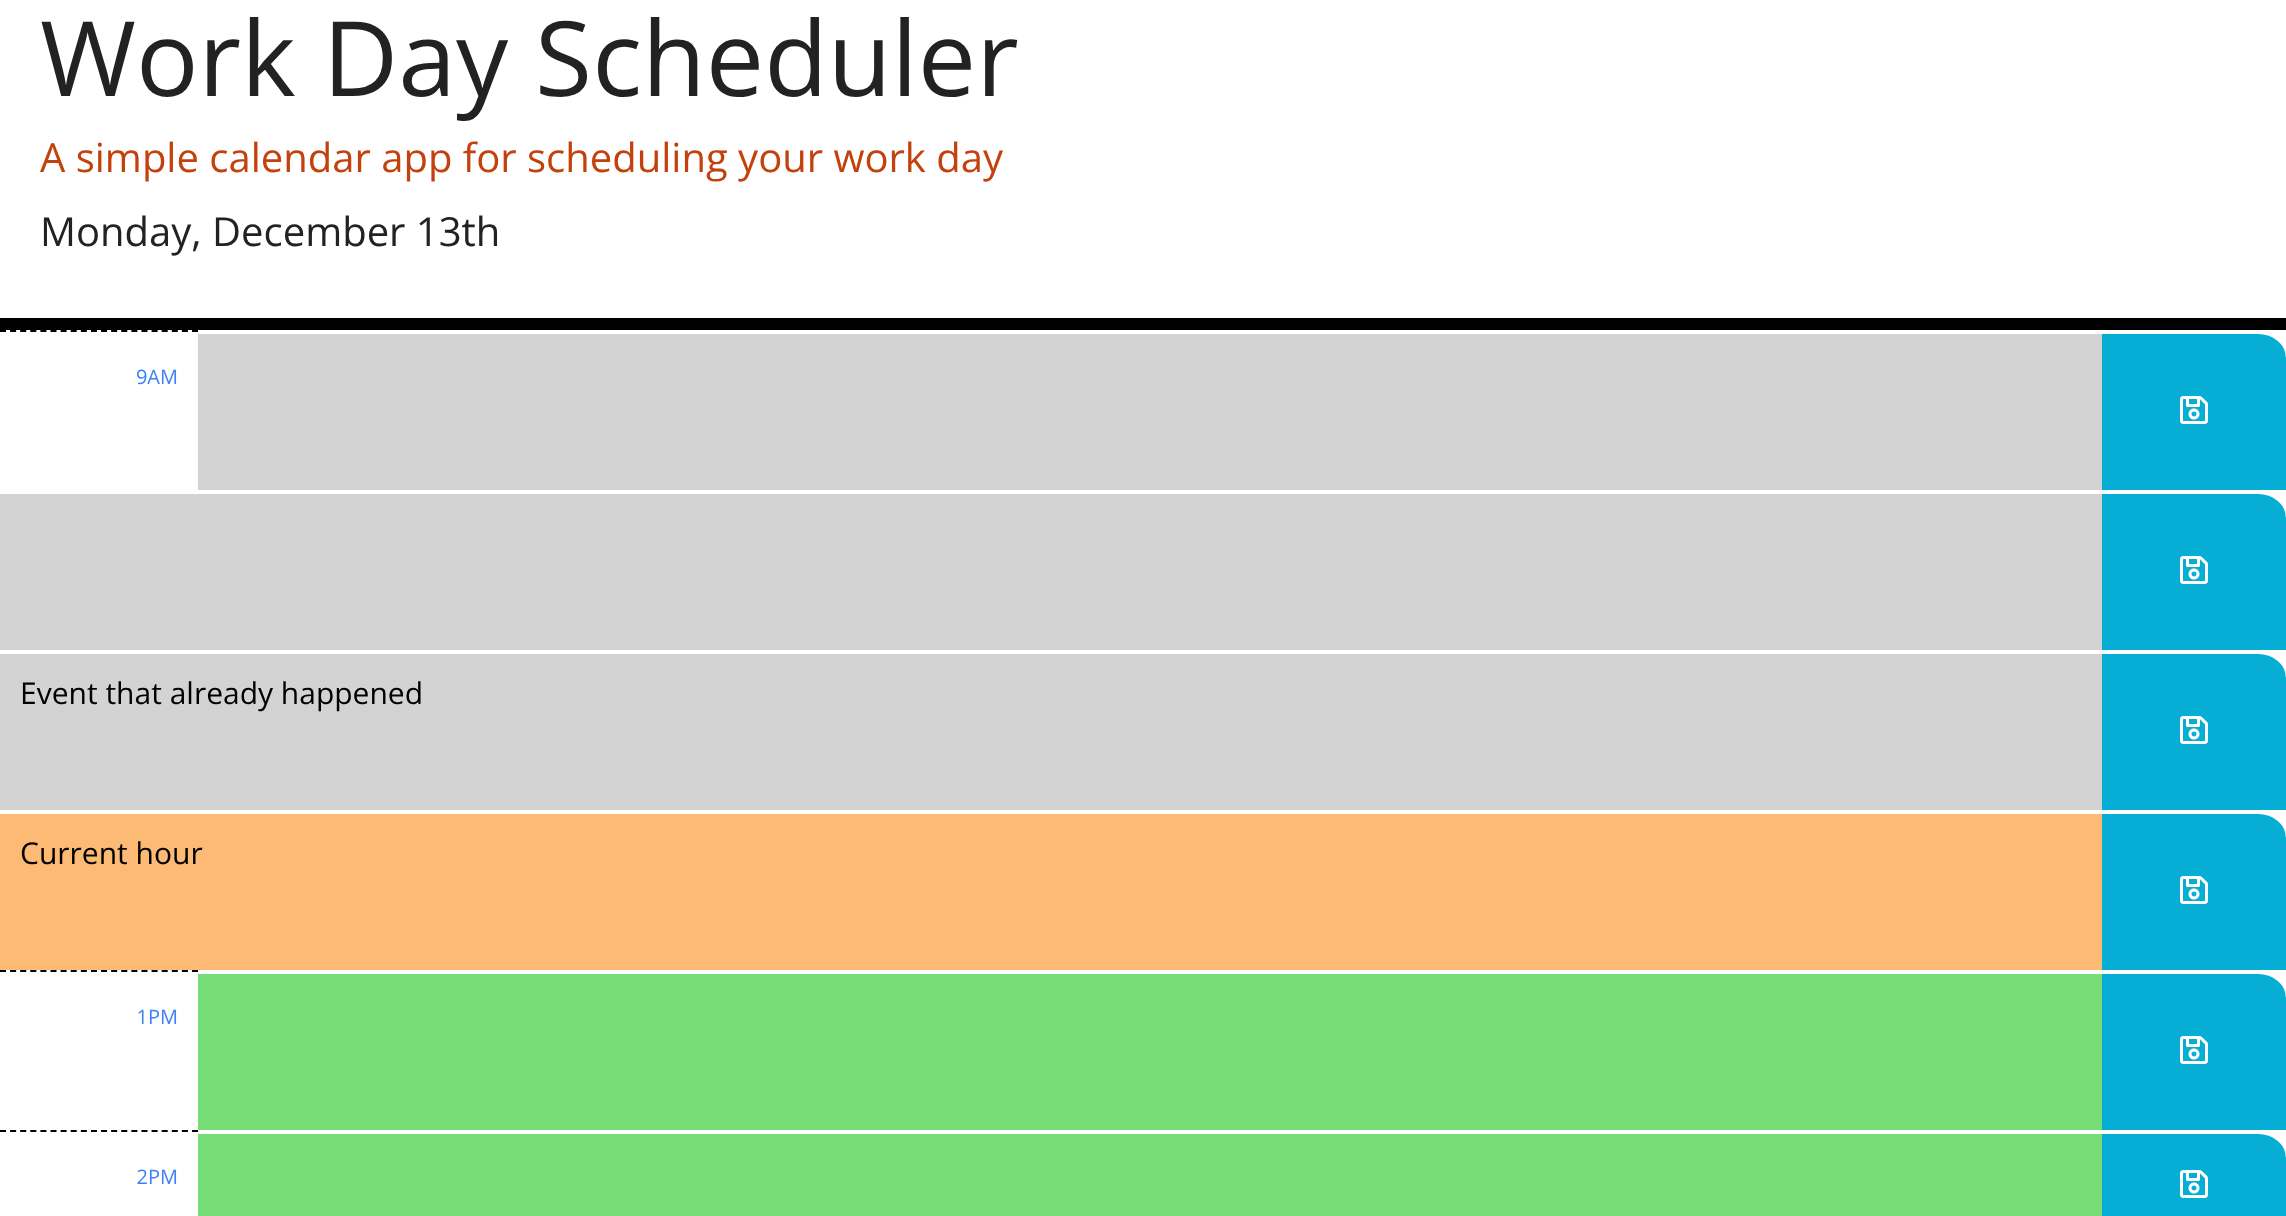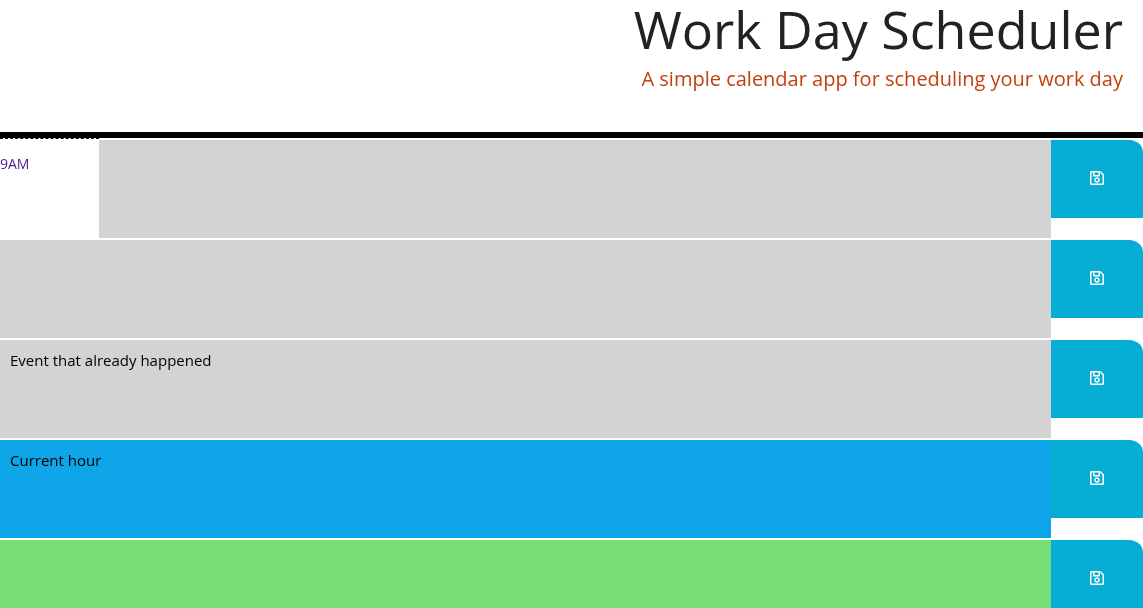--- a/index.html
+++ b/index.html
@@ -6,21 +6,21 @@
       margin: 0;
       padding: 0;
       box-sizing: border-box;
     }
     body {
       font-family: "Open Sans", "Segoe UI", Arial, sans-serif;
       background: #fff;
       color: #222;
     }
     .header {
-      text-align: right;
+      text-align: left;
       padding: 0 20px 20px;
     }
     .header h1 {
       font-size: 52px;
       font-weight: 400;
       color: #222;
       line-height: 1.1;
       margin-bottom: 8px;
     }
     .header p.lead {
@@ -43,43 +43,44 @@
     }
 
     .time-block {
       display: flex;
       width: 100%;
     }
 
     .hour {
       width: 99px;
       min-width: 99px;
+      text-align: right;
       padding: 15px 10px 0 0;
-      font-size: 14px;
-      color: #4c1d95;
+      font-size: 10px;
+      color: #3b82f6;
       border-top: 1px dashed #000;
       background: #fff;
     }
 
     .description {
       flex: 1;
       border: none;
       font-family: inherit;
       font-size: 15px;
       color: #000;
       padding: 10px 10px 0 10px;
       resize: none;
-      height: 100px;
+      height: 80px;
       border-top: 2px solid #fff;
       border-bottom: 0;
       outline: none;
     }
 
     .past   { background: #d3d3d3; }
-    .present{ background: #0ea5e9; }
+    .present{ background: #fdba74; }
     .future { background: #77dd77; }
 
     .saveBtn {
       width: 92px;
       min-width: 92px;
       background: #06aed5;
       border: none;
       color: #fff;
       border-top-right-radius: 14px;
       border-top: 2px solid #fff;
@@ -105,20 +106,21 @@
     .time-block.last .hour {
       padding-top: 15px;
     }
   </style>
 </head>
 <body>
 
 <header class="header">
   <h1>Work Day Scheduler</h1>
   <p class="lead">A simple calendar app for scheduling your work day</p>
+  <p class="date">Monday, December 13th</p>
 </header>
 
 <div class="divider"></div>
 
 <div id="schedule">
     <div class="time-block">
       <div class="hour">9AM</div>
       <textarea class="description past" style=""></textarea>
       <button class="saveBtn">
         <span><svg viewBox="0 0 448 512">
@@ -144,20 +146,21 @@
     </div>
     <div class="time-block">
       <textarea class="description present" style="">Current hour</textarea>
       <button class="saveBtn">
         <span><svg viewBox="0 0 448 512">
             <path d="M433.941 129.941l-83.882-83.882A48 48 0 0 0 316.118 32H48C21.49 32 0 53.49 0 80v352c0 26.51 21.49 48 48 48h352c26.51 0 48-21.49 48-48V163.882a48 48 0 0 0-14.059-33.941zM272 80v80H144V80h128zm122 352H54a6 6 0 0 1-6-6V86a6 6 0 0 1 6-6h42v104c0 13.255 10.745 24 24 24h176c13.255 0 24-10.745 24-24V83.882l78.243 78.243a6 6 0 0 1 1.757 4.243V426a6 6 0 0 1-6 6zM224 232c-48.523 0-88 39.477-88 88s39.477 88 88 88 88-39.477 88-88-39.477-88-88-88zm0 128c-22.056 0-40-17.944-40-40s17.944-40 40-40 40 17.944 40 40-17.944 40-40 40z"></path>
           </svg></span>
       </button>
     </div>
     <div class="time-block">
+      <div class="hour">1PM</div>
       <textarea class="description future" style=""></textarea>
       <button class="saveBtn">
         <span><svg viewBox="0 0 448 512">
             <path d="M433.941 129.941l-83.882-83.882A48 48 0 0 0 316.118 32H48C21.49 32 0 53.49 0 80v352c0 26.51 21.49 48 48 48h352c26.51 0 48-21.49 48-48V163.882a48 48 0 0 0-14.059-33.941zM272 80v80H144V80h128zm122 352H54a6 6 0 0 1-6-6V86a6 6 0 0 1 6-6h42v104c0 13.255 10.745 24 24 24h176c13.255 0 24-10.745 24-24V83.882l78.243 78.243a6 6 0 0 1 1.757 4.243V426a6 6 0 0 1-6 6zM224 232c-48.523 0-88 39.477-88 88s39.477 88 88 88 88-39.477 88-88-39.477-88-88-88zm0 128c-22.056 0-40-17.944-40-40s17.944-40 40-40 40 17.944 40 40-17.944 40-40 40z"></path>
           </svg></span>
       </button>
     </div>
     <div class="time-block last">
       <div class="hour">2PM</div>
       <textarea class="description future" style=""></textarea>

